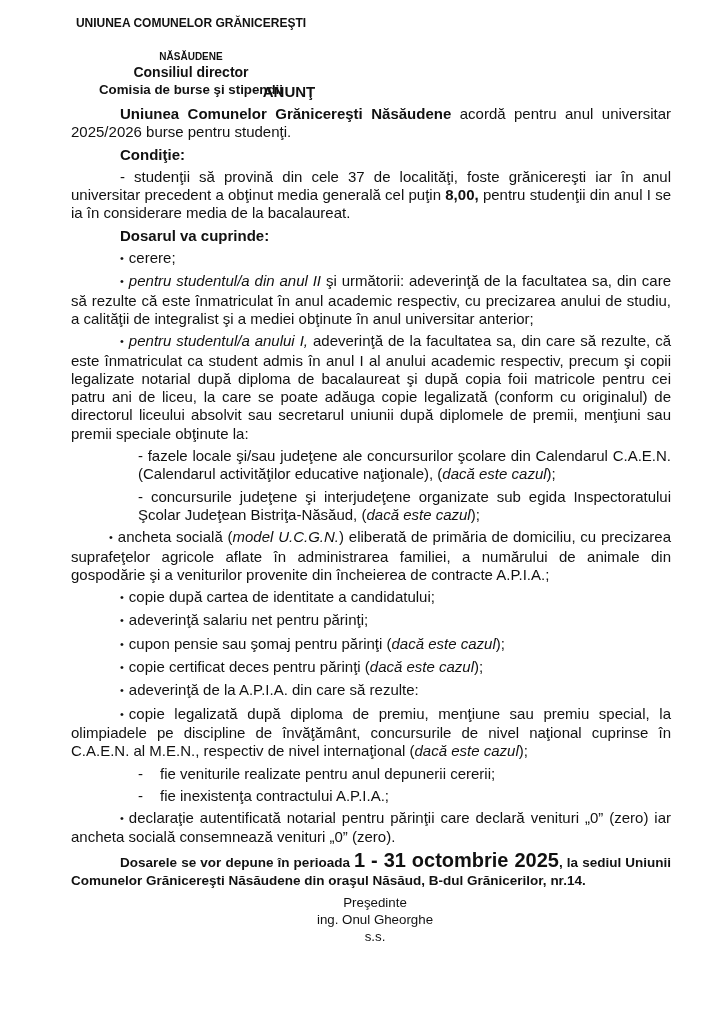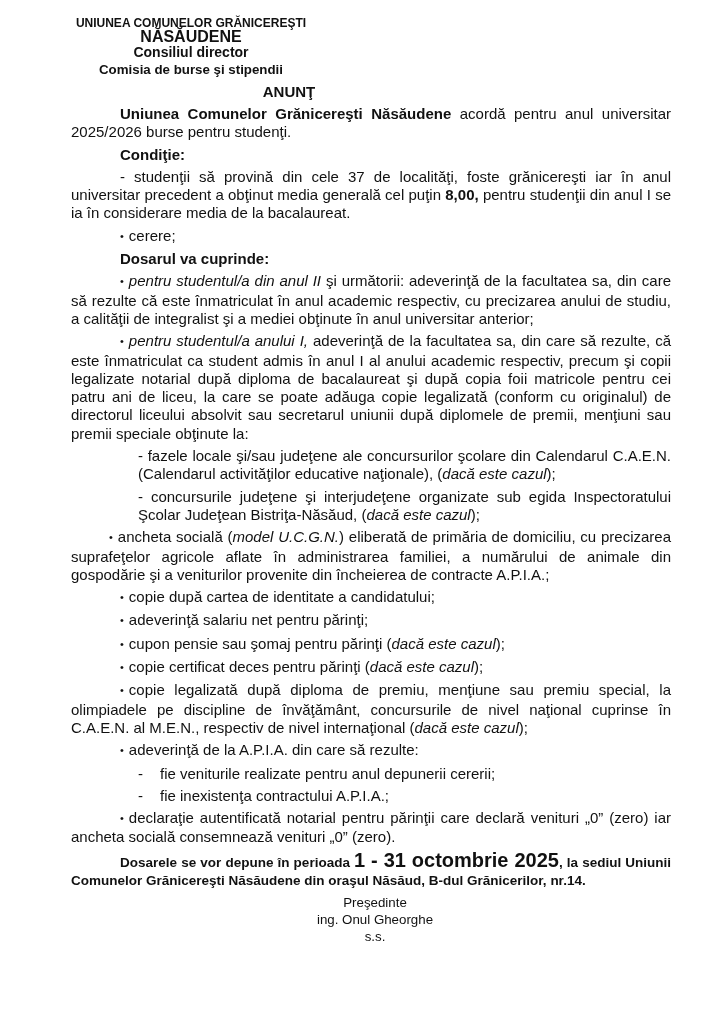--- a/index.html
+++ b/index.html
@@ -2,21 +2,21 @@
 <html><head>
 <meta charset="utf-8">
 <style>
   html, body { margin: 0; padding: 0; background: #ffffff; }
   body {
     width: 725px; height: 1024px; overflow: hidden; position: relative;
     font-family: "Liberation Sans", sans-serif; color: #111;
   }
   .org { position: absolute; left: 66px; top: 16px; width: 250px; text-align: center; font-weight: bold; }
   .org .l1 { font-size: 12px; line-height: 14px; }
-  .org .l2 { font-size: 16px; line-height: 14px; }
+  .org .l2 { font-size: 10px; line-height: 14px; margin-top: 20px; }
   .org .l3 { font-size: 14px; line-height: 17px; }
   .org .l4 { font-size: 13.3px; line-height: 17px; }
   .title { position: absolute; left: 0; width: 578px; top: 83px; text-align: center;
     font-weight: bold; font-size: 15px; line-height: 18px; }
   .body { position: absolute; left: 67px; top: 101px; width: 608px; font-size: 15px; line-height: 18.3px; }
   p { margin: 4px; text-align: justify; }
   .ind { text-indent: 49px; }
   .b { font-weight: bold; }
   .i { font-style: italic; }
   .bullet::before { content: "\2022"; font-size: 11px; margin-right: 5px; position: relative; top: -1px; }
@@ -38,45 +38,45 @@
 </div>
 
 <div class="title">ANUNŢ</div>
 
 <div class="body">
   <p class="ind"><span class="b">Uniunea Comunelor Grănicereşti Năsăudene</span><span> acordă pentru anul universitar 2025/2026 burse pentru studenţi.</span></p>
 
   <p class="ind b">Condiţie:</p>
   <p class="ind"><span>- studenţii să provină din cele 37 de localităţi, foste grănicereşti iar în anul universitar precedent a obţinut  media generală cel puţin </span><span class="b">8,00,</span><span> pentru studenţii din anul I se ia în considerare media de la bacalaureat.</span></p>
 
+  <p class="ind b">Dosarul va cuprinde:</p>
+
   <p class="ind"><span class="bullet"></span><span>cerere;</span></p>
-
-  <p class="ind b">Dosarul va cuprinde:</p>
 
   <p class="ind"><span class="bullet"></span><span class="i">pentru studentul/a din anul II</span><span> şi următorii: adeverinţă de la facultatea  sa, din care să rezulte că este înmatriculat în anul academic respectiv, cu precizarea anului de studiu, a calităţii de integralist  şi a mediei obţinute în anul universitar anterior;</span></p>
 
   <p class="ind"><span class="bullet"></span><span class="i">pentru studentul/a anului I,</span><span> adeverinţă de la facultatea sa, din care să rezulte, că este înmatriculat ca student admis în anul I al anului academic respectiv, precum şi copii legalizate notarial după diploma de bacalaureat şi după copia foii matricole pentru cei patru ani de liceu, la care se poate adăuga copie legalizată (conform cu originalul) de directorul liceului absolvit sau secretarul uniunii după diplomele de premii, menţiuni sau premii speciale obţinute la:</span></p>
 
   <p class="sub"><span>- fazele locale şi/sau judeţene ale concursurilor şcolare din Calendarul C.A.E.N. (Calendarul activităţilor educative naţionale), (</span><span class="i">dacă este cazul</span><span>);</span></p>
 
   <p class="sub"><span>- concursurile judeţene şi interjudeţene organizate sub egida Inspectoratului Şcolar Judeţean Bistriţa-Năsăud, (</span><span class="i">dacă este cazul</span><span>);</span></p>
 
   <p style="text-indent: 38px; text-align: justify;"><span class="bullet"></span><span>ancheta socială (</span><span class="i">model U.C.G.N.</span><span>) eliberată de primăria de domiciliu, cu precizarea suprafeţelor agricole aflate în administrarea familiei, a numărului de animale din gospodărie şi a veniturilor provenite din încheierea de contracte A.P.I.A.;</span></p>
 
   <p class="ind"><span class="bullet"></span><span>copie după cartea de identitate a candidatului;</span></p>
 
   <p class="ind"><span class="bullet"></span><span>adeverinţă salariu net pentru părinţi;</span></p>
 
   <p class="ind"><span class="bullet"></span><span>cupon pensie sau şomaj pentru părinţi (</span><span class="i">dacă este cazul</span><span>);</span></p>
 
   <p class="ind"><span class="bullet"></span><span>copie certificat deces pentru părinţi (</span><span class="i">dacă este cazul</span><span>);</span></p>
 
+  <p class="ind"><span class="bullet"></span><span>adeverinţă de la A.P.I.A. din care să rezulte:</span></p>
+
   <p class="ind"><span class="bullet"></span><span>copie legalizată după diploma de premiu, menţiune sau premiu special, la olimpiadele pe discipline de învăţământ, concursurile de nivel naţional cuprinse în C.A.E.N. al M.E.N., respectiv de nivel internaţional (</span><span class="i">dacă este cazul</span><span>);</span></p>
-
-  <p class="ind"><span class="bullet"></span><span>adeverinţă de la A.P.I.A. din care să rezulte:</span></p>
 
   <p class="subdash"><span class="dash">-</span><span>fie veniturile realizate pentru anul depunerii cererii;</span></p>
   <p class="subdash"><span class="dash">-</span><span>fie inexistenţa contractului A.P.I.A.;</span></p>
 
   <p class="ind"><span class="bullet"></span><span>declaraţie autentificată notarial pentru părinţii care declară venituri „0” (zero) iar ancheta socială consemnează venituri „0” (zero).</span></p>
 
   <p class="footer" style="text-indent: 49px; margin-top: 1px;"><span>Dosarele se vor depune în perioada </span><span class="big">1 - 31 octombrie 2025</span><span>, la sediul Uniunii Comunelor Grănicereşti Năsăudene din oraşul Năsăud, B-dul Grănicerilor, nr.14.</span></p>
 
   <div class="sign">
     <div>Preşedinte</div>

